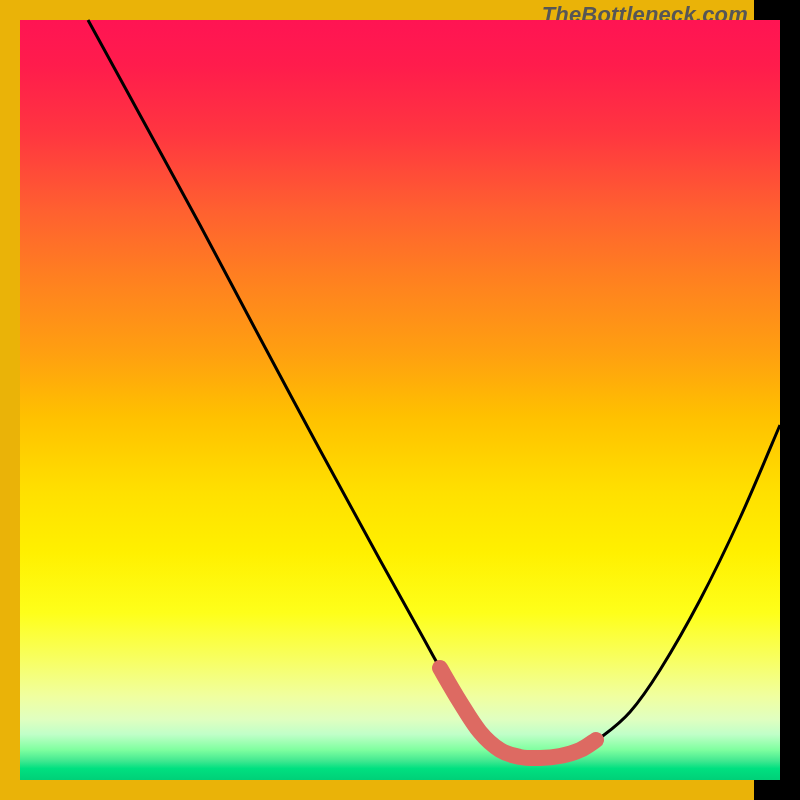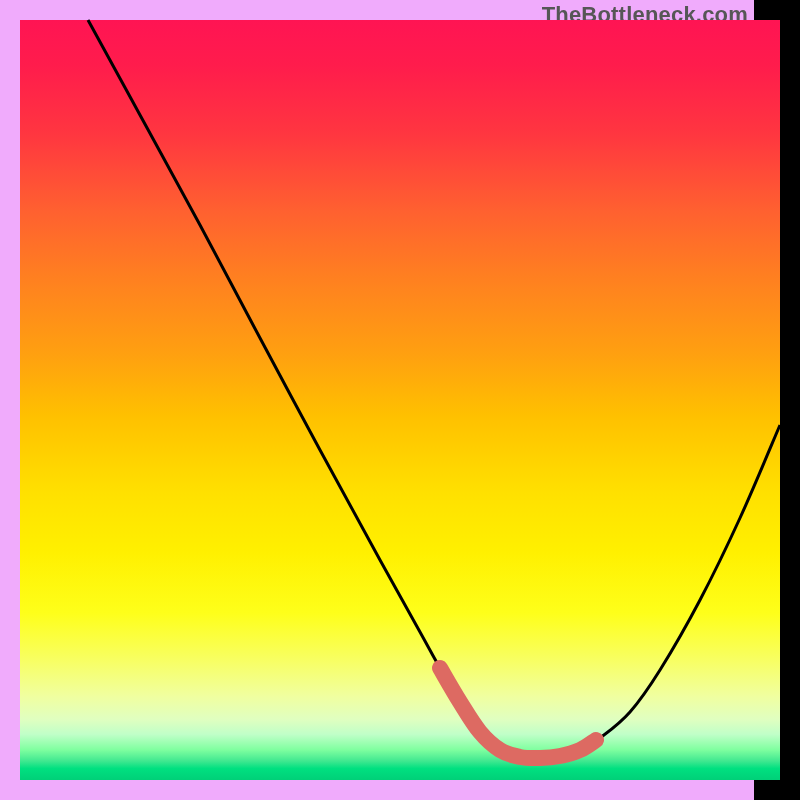--- a/index.html
+++ b/index.html
@@ -1,21 +1,22 @@
 <!DOCTYPE html>
 <html><head>
 <meta charset="utf-8">
 <style>
   * { margin: 0; padding: 0; box-sizing: border-box; }
   html, body { width: 800px; height: 800px; overflow: hidden; background: #000; }
   .frame {
     position: relative;
     width: 754px;
     height: 800px;
-    background: #f0abfc;
+    background: #eab308;
+    font-style: italic;
   }
   .plot-area {
     position: absolute;
     left: 20px;
     top: 20px;
     width: 760px;
     height: 760px;
     background: linear-gradient(to bottom,
       #ff1453 0%,
       #ff1c4c 6%,

